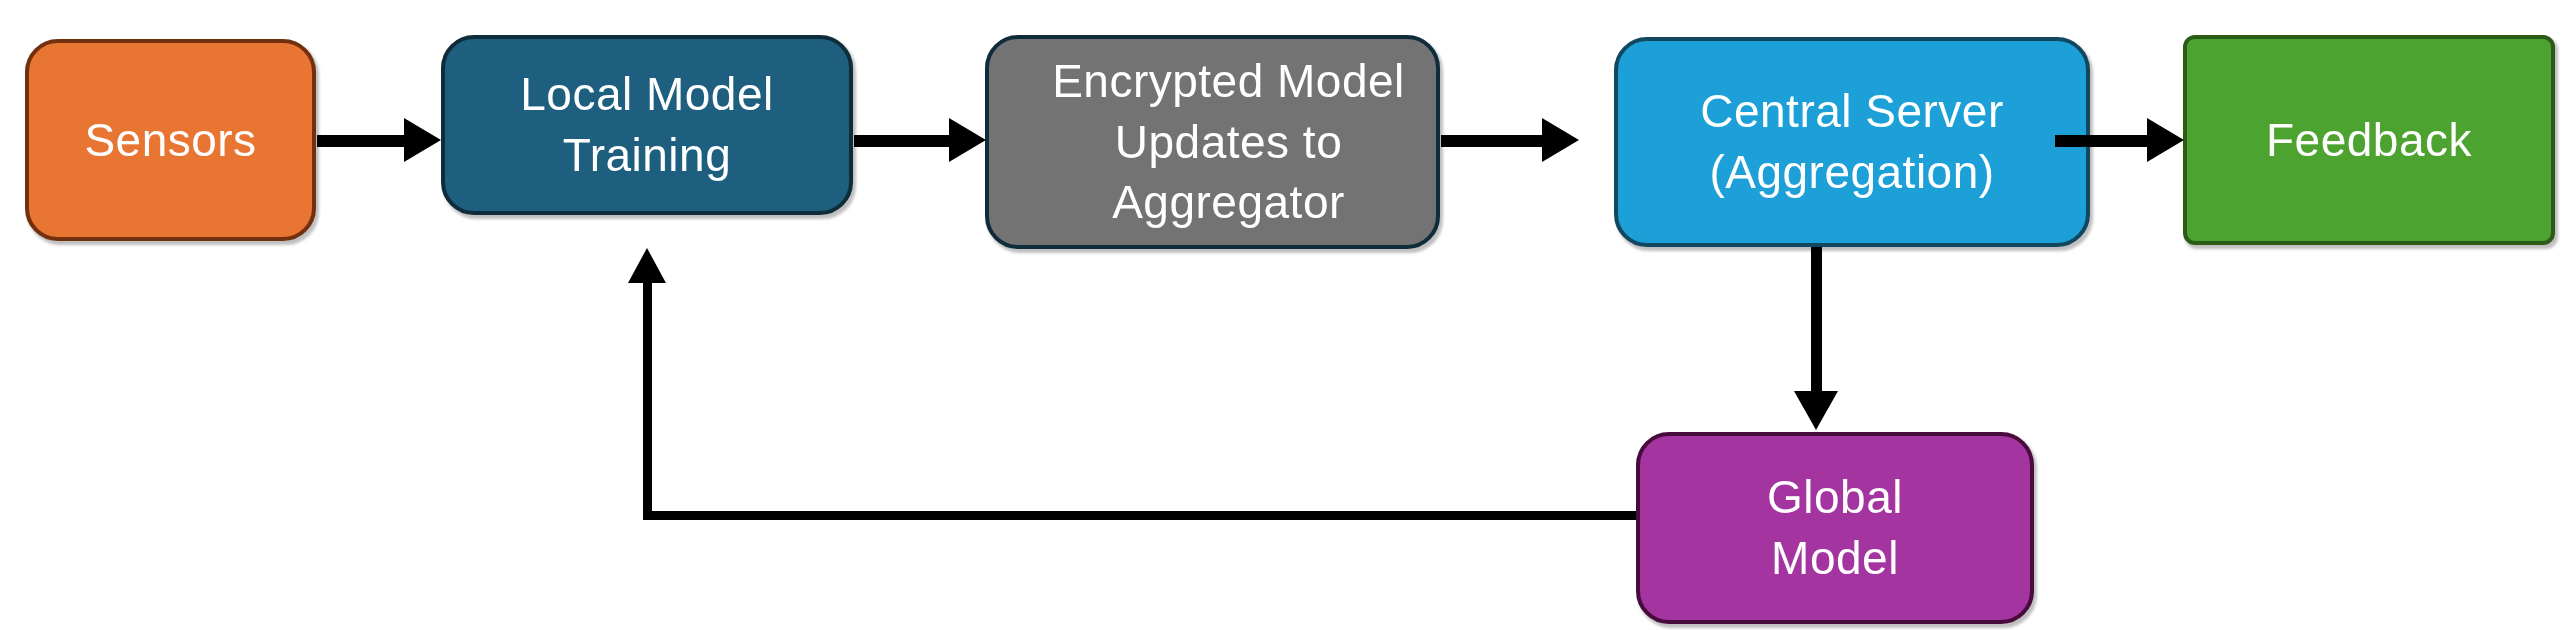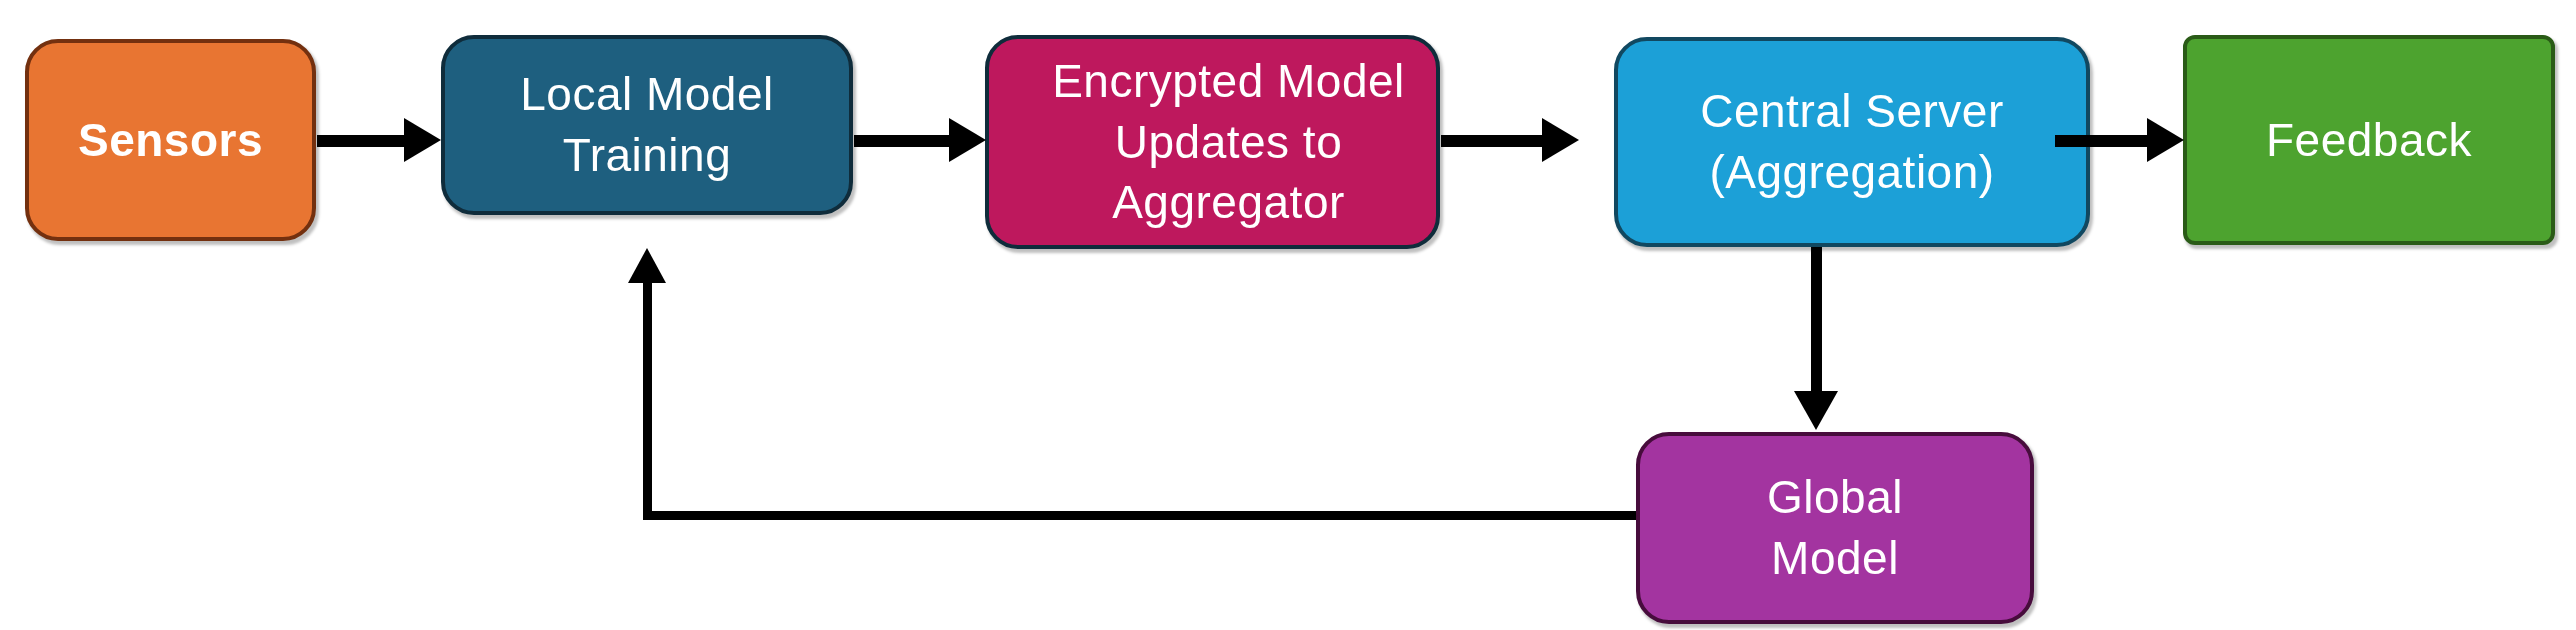--- a/index.html
+++ b/index.html
@@ -62,30 +62,30 @@
 
   .a6-hshaft { left: 643px; top: 511px; width: 993px; height: 8.7px; }
   .a6-vshaft { left: 643px; top: 281px; width: 8.7px;    height: 239px; }
   .a6-head   { left: 628px; top: 248px; border-bottom: 35px solid #000; border-left: 19px solid transparent; border-right: 19px solid transparent; }
 </style>
 </head>
 <body>
 
 <div class="canvas">
 
-  <div class="node n-sensors" style="background-color: rgb(232, 117, 50); border-color: rgb(115, 48, 15); font-weight: bold;">
+  <div class="node n-sensors" style="background-color: rgb(232, 117, 50); border-color: rgb(115, 48, 15);">
     <span class="label">Sensors</span>
   </div>
 
   <div class="node n-local" style="background-color: rgb(30, 95, 127); border-color: rgb(15, 44, 59);">
     <span class="label">Local Model
 Training</span>
   </div>
 
-  <div class="node n-encrypted" style="background-color: #be185d; border-color: rgb(15, 44, 59); padding-left: 32px;">
+  <div class="node n-encrypted" style="background-color: #737373; border-color: rgb(15, 44, 59); padding-left: 32px;">
     <span class="label">Encrypted Model
 Updates to
 Aggregator</span>
   </div>
 
   <div class="node n-central" style="background-color: rgb(28, 160, 215); border-color: rgb(17, 72, 96); margin-left: 36px;">
     <span class="label">Central Server
 (Aggregation)</span>
   </div>
 

